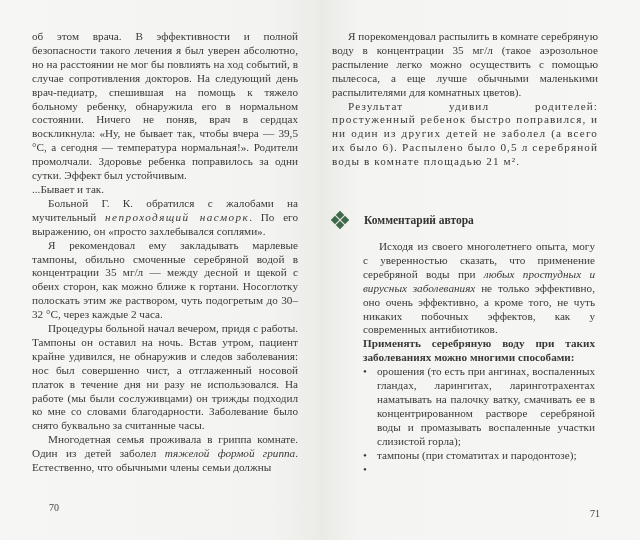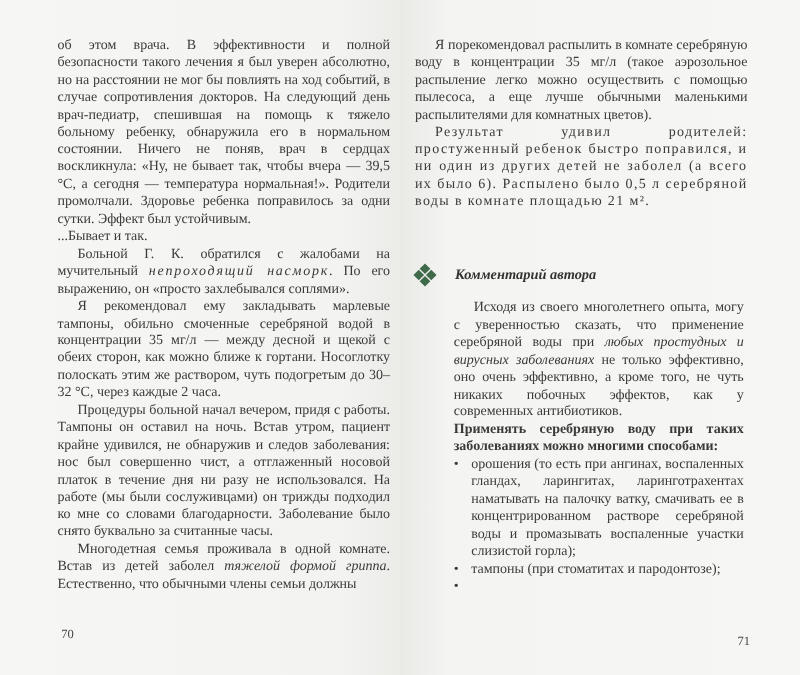--- a/index.html
+++ b/index.html
@@ -12,38 +12,38 @@
   }
   .spread { position:absolute; inset:0; display:flex; }
   .page { position:relative; width:320px; height:540px; }
   .page.left { background:linear-gradient(to right,#f6f6f4 0%,#f3f3f1 85%,#ebebe8 100%); }
   .page.right { background:linear-gradient(to right,#e9e9e6 0%,#f4f4f2 12%,#f6f6f4 100%); }
   .col {
     position:absolute;
     font-size:11.2px; line-height:13.9px;
     text-align:justify; hyphens:manual;
   }
-  .left .col { left:46px; top:30px; width:266px; }
+  .left .col { left:32px; top:30px; width:266px; }
   .right .col { left:332px; top:30px; width:266px; }
   .col p { margin:0; text-indent:16px; }
   .col p.noind { text-indent:0; }
   .spaced { letter-spacing:1.1px; }
   em.wide { font-style:italic; letter-spacing:1.4px; }
   em { font-style:italic; }
   .pnum { position:absolute; font-size:10px; color:#444; }
   .pnum.left-num { left:49px; top:502px; }
   .pnum.right-num { left:590px; top:508px; }
   .comment-head {
     position:absolute; left:332px; top:212px;
     display:flex; align-items:center; gap:16px;
   }
   .diamond { width:16px; height:16px; position:relative; }
   .diamond i { position:absolute; width:6px; height:6px; background:#3f6a4a; transform:rotate(45deg); }
   .comment-title {
-    font-family:"Liberation Serif",serif; font-weight:bold; font-size:11.5px; color:#333;font-style:italic;
+    font-family:"Liberation Serif",serif; font-weight:bold; font-size:11.5px; color:#333;
   }
   .comment-body {
     position:absolute; left:363px; top:240px; width:232px;
     font-size:11.2px; line-height:13.9px; text-align:justify;
   }
   .comment-body p { margin:0; text-indent:16px; }
   .comment-body p.noind { text-indent:0;font-weight:bold; }
   .comment-body ul { list-style:none; margin:0; padding:0; }
   .comment-body li { position:relative; padding-left:14px; text-indent:0; }
   .comment-body li .bullet { position:absolute; left:0; top:0; }
@@ -56,21 +56,21 @@
   <div class="page right"></div>
 </div>
 
 <div class="left">
   <div class="col">
     <p class="noind">об этом врача. В эффективности и полной безопасности такого лечения я был уверен абсолютно, но на расстоянии не мог бы повлиять на ход событий, в случае сопротивления докторов. На следующий день врач-педиатр, спешившая на помощь к тяжело больному ребенку, обнаружила его в нормальном состоянии. Ничего не поняв, врач в сердцах воскликнула: «Ну, не бывает так, чтобы вчера — 39,5 °С, а сегодня — температура нормальная!». Родители промолчали. Здоровье ребенка поправилось за одни сутки. Эффект был устойчивым.</p>
     <p class="noind">...Бывает и так.</p>
     <p><span>Больной Г. К. обратился с жалобами на мучительный</span> <em class="wide">непроходящий насморк</em><span>. По его выражению, он «просто захлебывался соплями».</span></p>
     <p>Я рекомендовал ему закладывать марлевые тампоны, обильно смоченные серебряной водой в концентрации 35 мг/л — между десной и щекой с обеих сторон, как можно ближе к гортани. Носоглотку полоскать этим же раствором, чуть подогретым до 30–32 °С, через каждые 2 часа.</p>
     <p>Процедуры больной начал вечером, придя с работы. Тампоны он оставил на ночь. Встав утром, пациент крайне удивился, не обнаружив и следов заболевания: нос был совершенно чист, а отглаженный носовой платок в течение дня ни разу не использовался. На работе (мы были сослуживцами) он трижды подходил ко мне со словами благодарности. Заболевание было снято буквально за считанные часы.</p>
-    <p><span>Многодетная семья проживала в одной комнате. Встав из детей заболел</span> <em>тяжелой формой гриппа</em><span>. Естественно, что обычными члены семьи должны</span></p>
+    <p><span>Многодетная семья проживала в гриппа комнате. Один из детей заболел</span> <em>тяжелой формой гриппа</em><span>. Естественно, что обычными члены семьи должны</span></p>
   </div>
   <div class="pnum left-num">70</div>
 </div>
 
 <div class="right">
   <div class="col">
     <p>Я порекомендовал распылить в комнате серебряную воду в концентрации 35 мг/л (такое аэрозольное распыление легко можно осуществить с помощью пылесоса, а еще лучше обычными маленькими распылителями для комнатных цветов).</p>
     <p class="spaced">Результат удивил родителей: простуженный ребенок быстро поправился, и ни один из других детей не заболел (а всего их было 6). Распылено было 0,5 л серебряной воды в комнате площадью 21 м².</p>
   </div>
 

